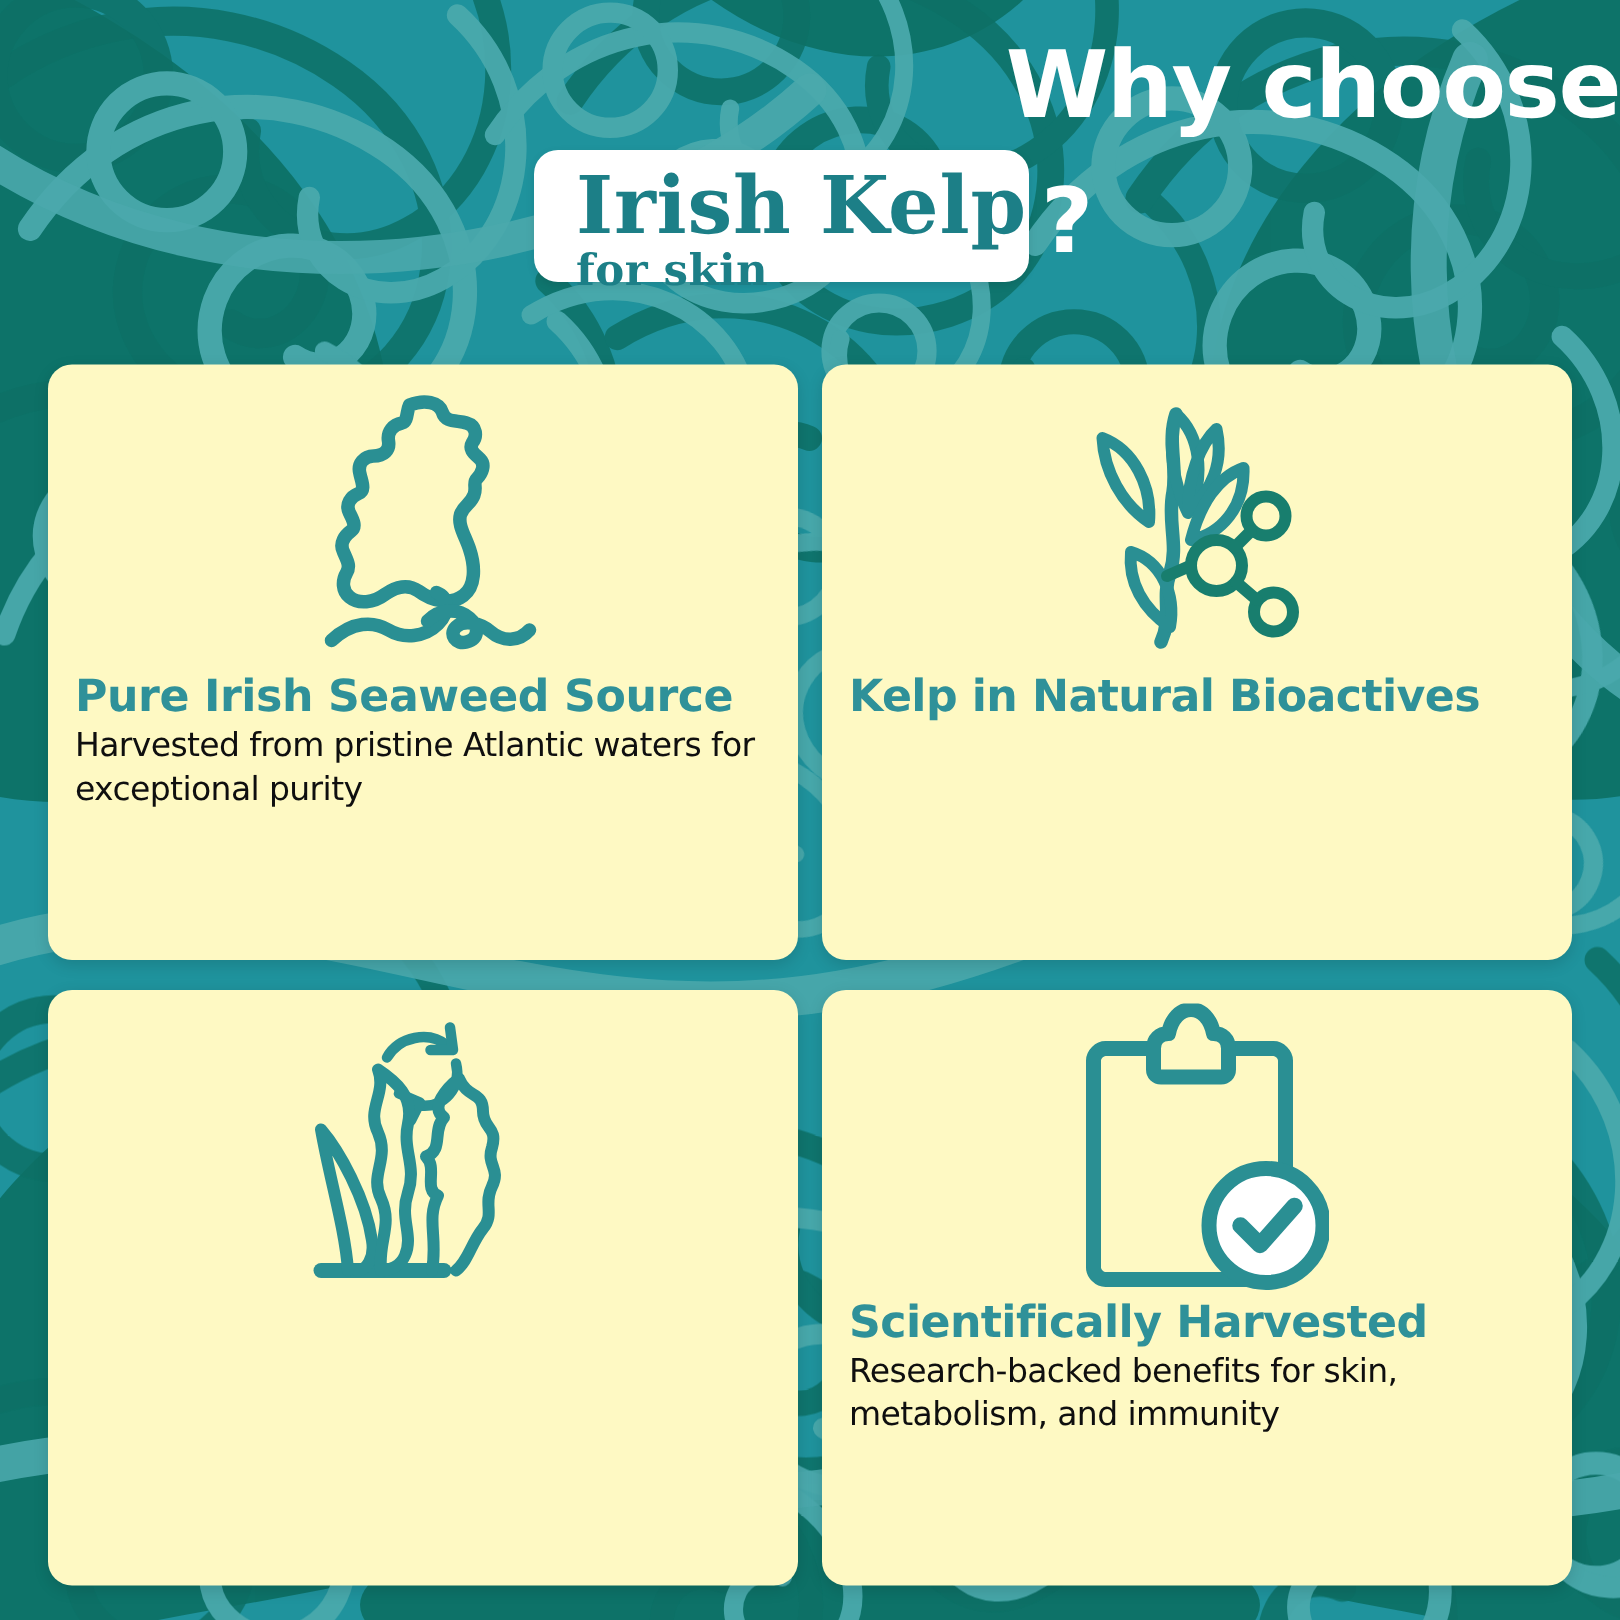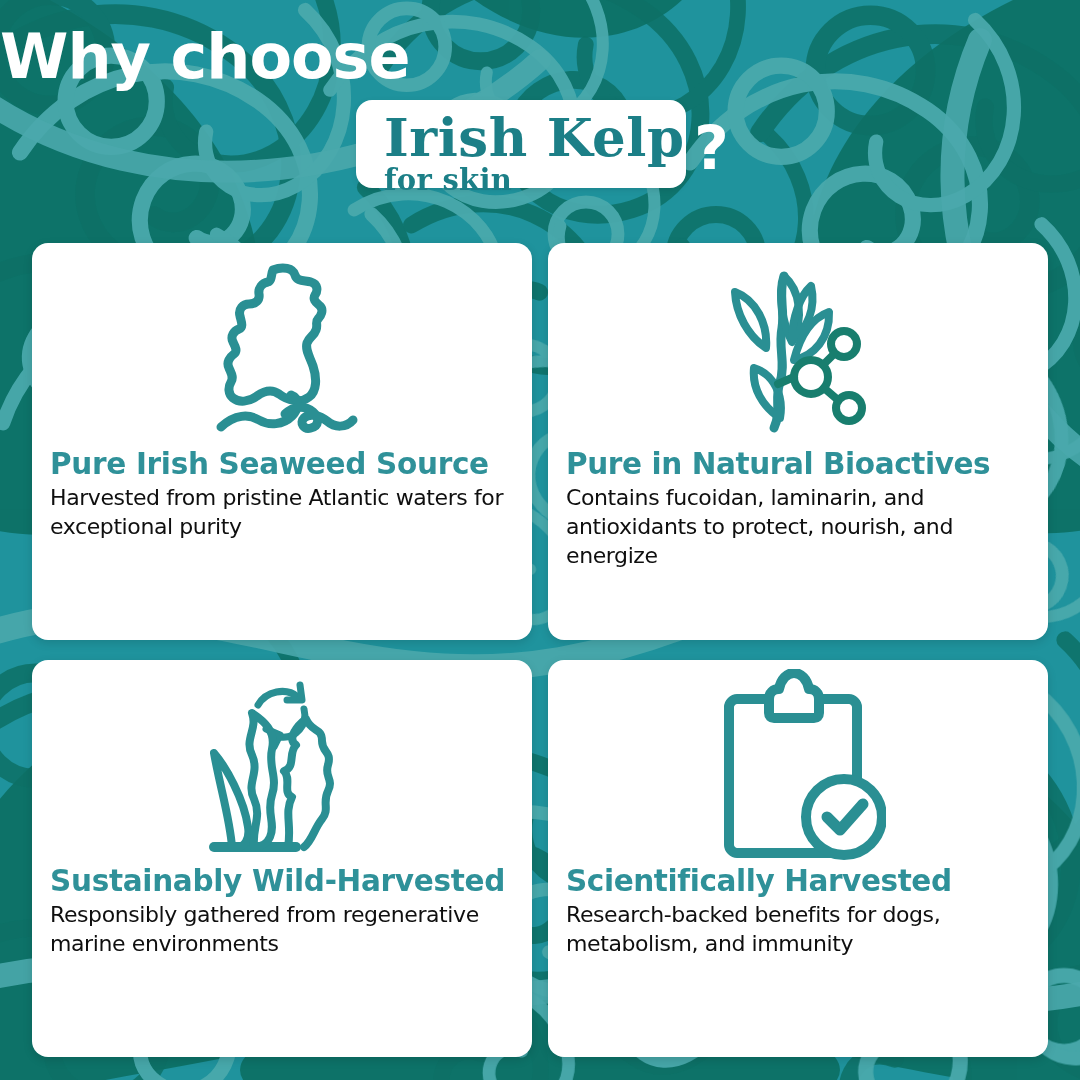--- a/index.html
+++ b/index.html
@@ -32,21 +32,21 @@
     width: 1080px;
     height: 240px;
     z-index: 3;
   }
 
   #title-why {
     position: absolute;
     top: 26px;
     left: 0;
     width: 1080px;
-    text-align: left;
+    text-align: right;
     color: #ffffff;
     font-size: 62px;
     font-weight: bold;
     letter-spacing: -1px;
     line-height: 1;
     font-family: "DejaVu Sans", sans-serif;
   }
 
   #brand-box {
     position: absolute;
@@ -98,21 +98,21 @@
     width: 1016px;
     height: 814px;
     display: grid;
     grid-template-columns: 500px 500px;
     grid-template-rows: 397px 397px;
     gap: 20px 16px;
     z-index: 4;
   }
 
   .card {
-    background: #ffffff;
+    background: #fef9c3;
     border-radius: 16px;
     box-shadow: 0 3px 10px rgba(0,0,0,0.13);
     position: relative;
     overflow: hidden;
   }
 
   .card-icon {
     height: 205px;
     display: flex;
     align-items: center;
@@ -260,22 +260,21 @@
           <circle cx="103" cy="117" r="17"></circle>
           <circle cx="136" cy="84" r="13"></circle>
           <circle cx="141" cy="148" r="13"></circle>
           <path d="M115,105 L126,94"></path>
           <path d="M116,128 L130,140"></path>
           <path d="M86,117 L70,124"></path>
         </g>
       </svg>
     </div>
     <div class="card-text">
-      <div class="card-title">Pure in Natural Bioactives</div>
-      <div class="card-body">Contains fucoidan, laminarin, and antioxidants to protect, nourish, and energize</div>
+      <div class="card-title">Kelp in Natural Bioactives</div>
     </div>
   </div>
 
   <div class="card">
     <div class="card-icon">
       <svg width="180" height="200" viewBox="0 0 180 200" fill="none" stroke="#2a8f93" stroke-width="8" stroke-linecap="round" stroke-linejoin="round">
 
         <g stroke-width="7">
           <path d="M66,38 C74,24 94,20 106,30"></path>
           <path d="M108,18 L110,33 L95,33"></path>
@@ -288,40 +287,36 @@
         <path d="M40,180 C38,152 28,120 22,86 C34,100 52,132 56,160 C58,172 52,180 46,180"></path>
 
         <path d="M62,180 C60,160 70,150 62,132 C54,116 68,106 60,88 C52,72 66,62 60,46
                  C72,54 84,64 80,82 C76,100 86,110 80,128 C74,146 84,156 78,170 C75,177 68,180 62,180"></path>
 
         <path d="M96,180 C100,158 92,146 100,130 C90,126 100,112 92,104 C104,100 96,86 104,78
                  C94,72 106,58 114,52 C120,66 130,60 130,74 C130,86 140,84 136,98
                  C132,110 142,112 136,124 C130,136 138,142 130,152 C122,162 120,174 112,180"></path>
       </svg>
     </div>
-    <div class="card-text">
-      <div class="card-title">Sustainably Wild-Harvested</div>
-      <div class="card-body">Responsibly gathered from regenerative marine environments</div>
-    </div>
   </div>
 
   <div class="card">
     <div class="card-icon">
       <svg width="175" height="195" viewBox="0 0 175 195" fill="none" stroke="#2a8f93" stroke-width="10" stroke-linecap="round" stroke-linejoin="round">
 
         <path d="M58,30 L26,30 C22,30 18,34 18,38 L18,176 C18,180 22,184 26,184
                  L138,184 C142,184 146,180 146,176 L146,38 C146,34 142,30 138,30 L108,30"></path>
 
         <path d="M58,30 C58,24 62,20 68,20 C70,10 76,4 83,4 C90,4 96,10 98,20
                  C104,20 108,24 108,30 L108,44 C108,47 106,49 103,49 L63,49
                  C60,49 58,47 58,44 Z"></path>
 
         <circle cx="133" cy="148" r="38" fill="#ffffff"></circle>
         <path d="M116,148 L129,161 L152,135" stroke-width="11"></path>
       </svg>
     </div>
     <div class="card-text">
       <div class="card-title">Scientifically Harvested</div>
-      <div class="card-body">Research-backed benefits for dogs, metabolism, and immunity</div>
+      <div class="card-body">Research-backed benefits for skin, metabolism, and immunity</div>
     </div>
   </div>
 
 </div>
 
 </body></html>

